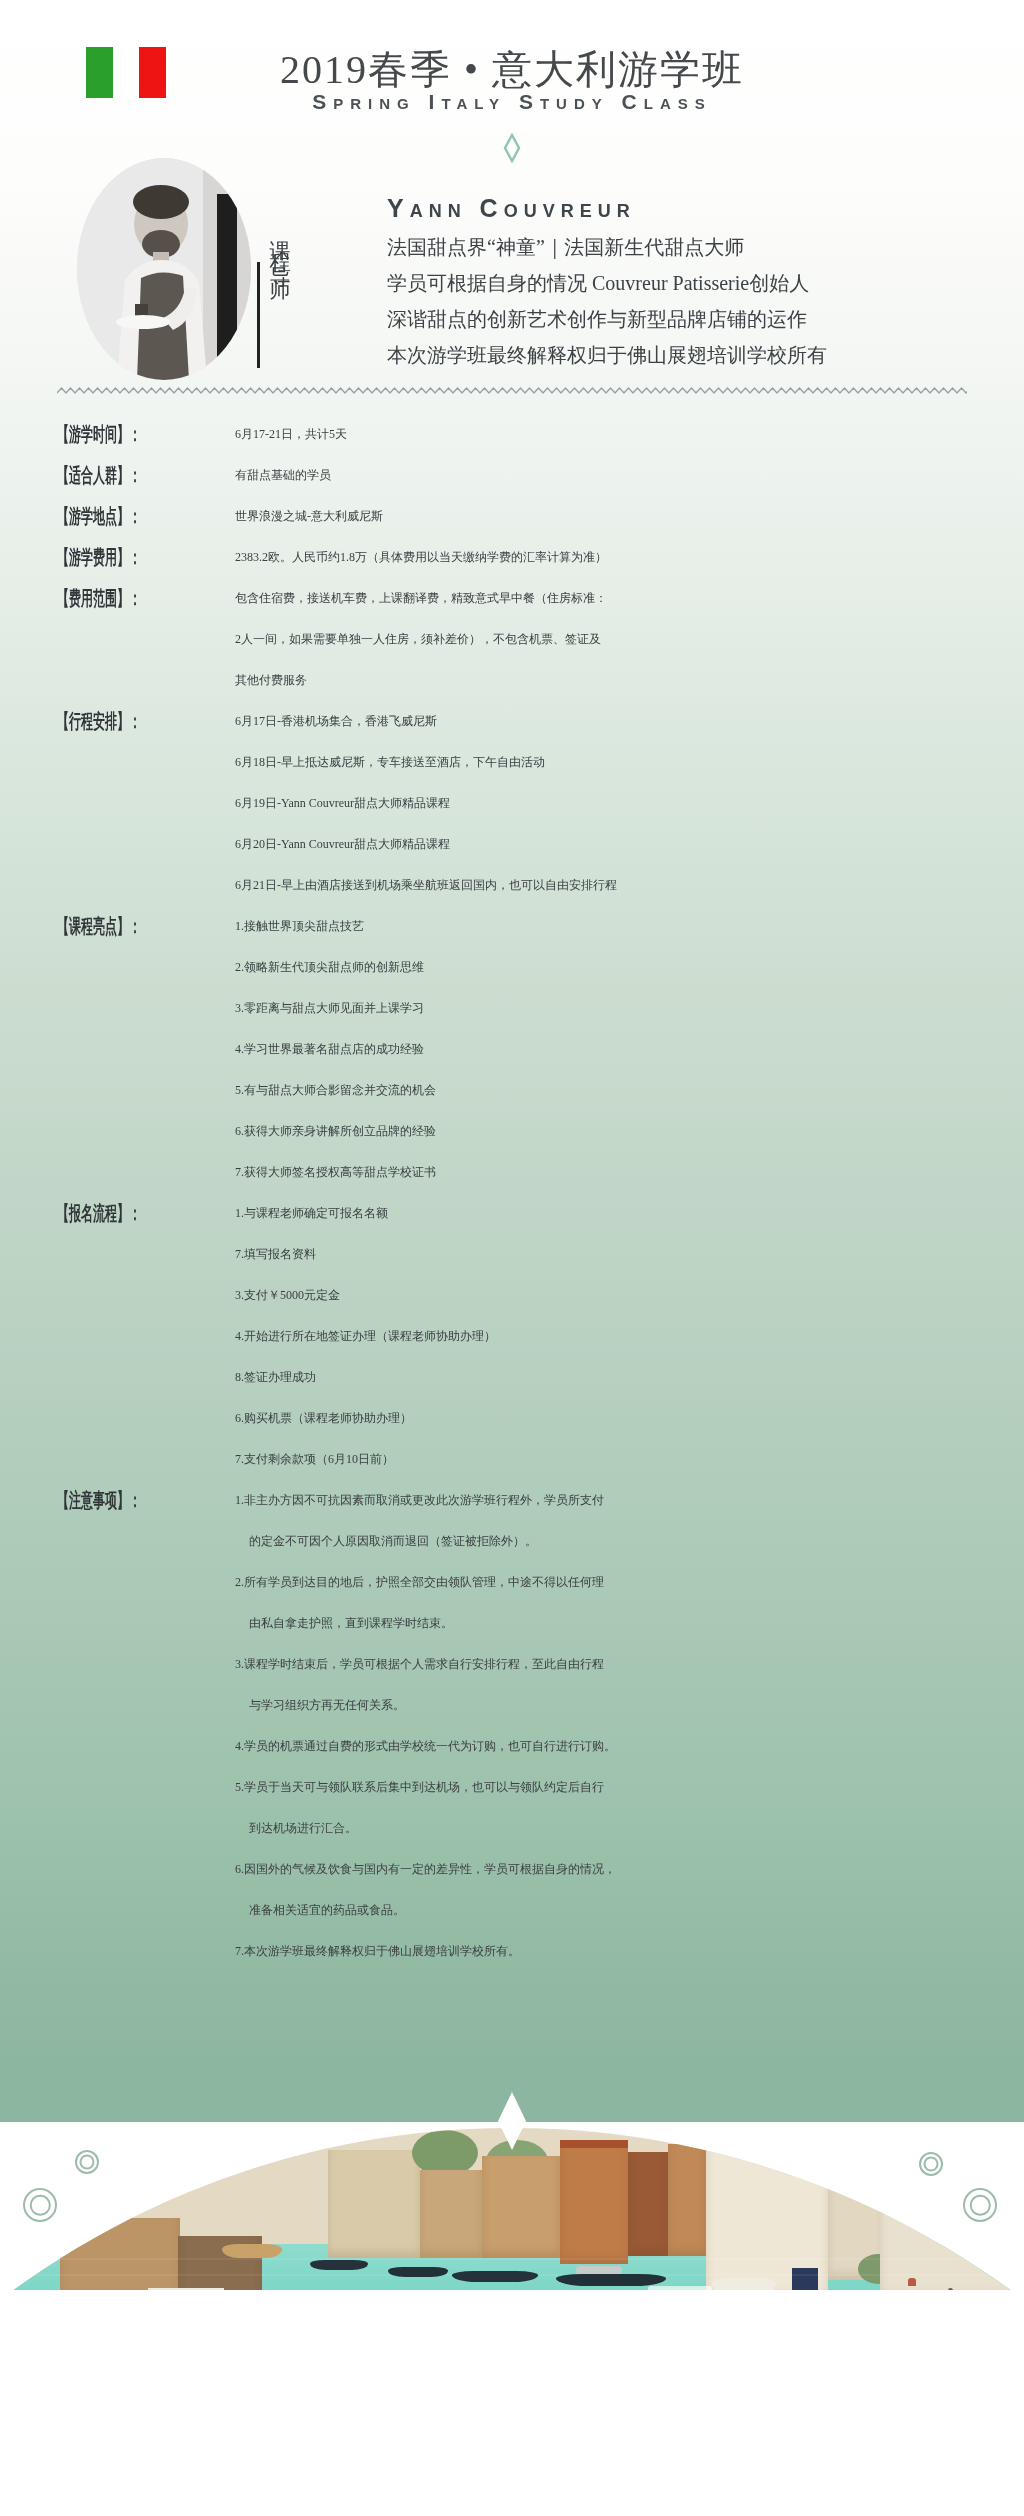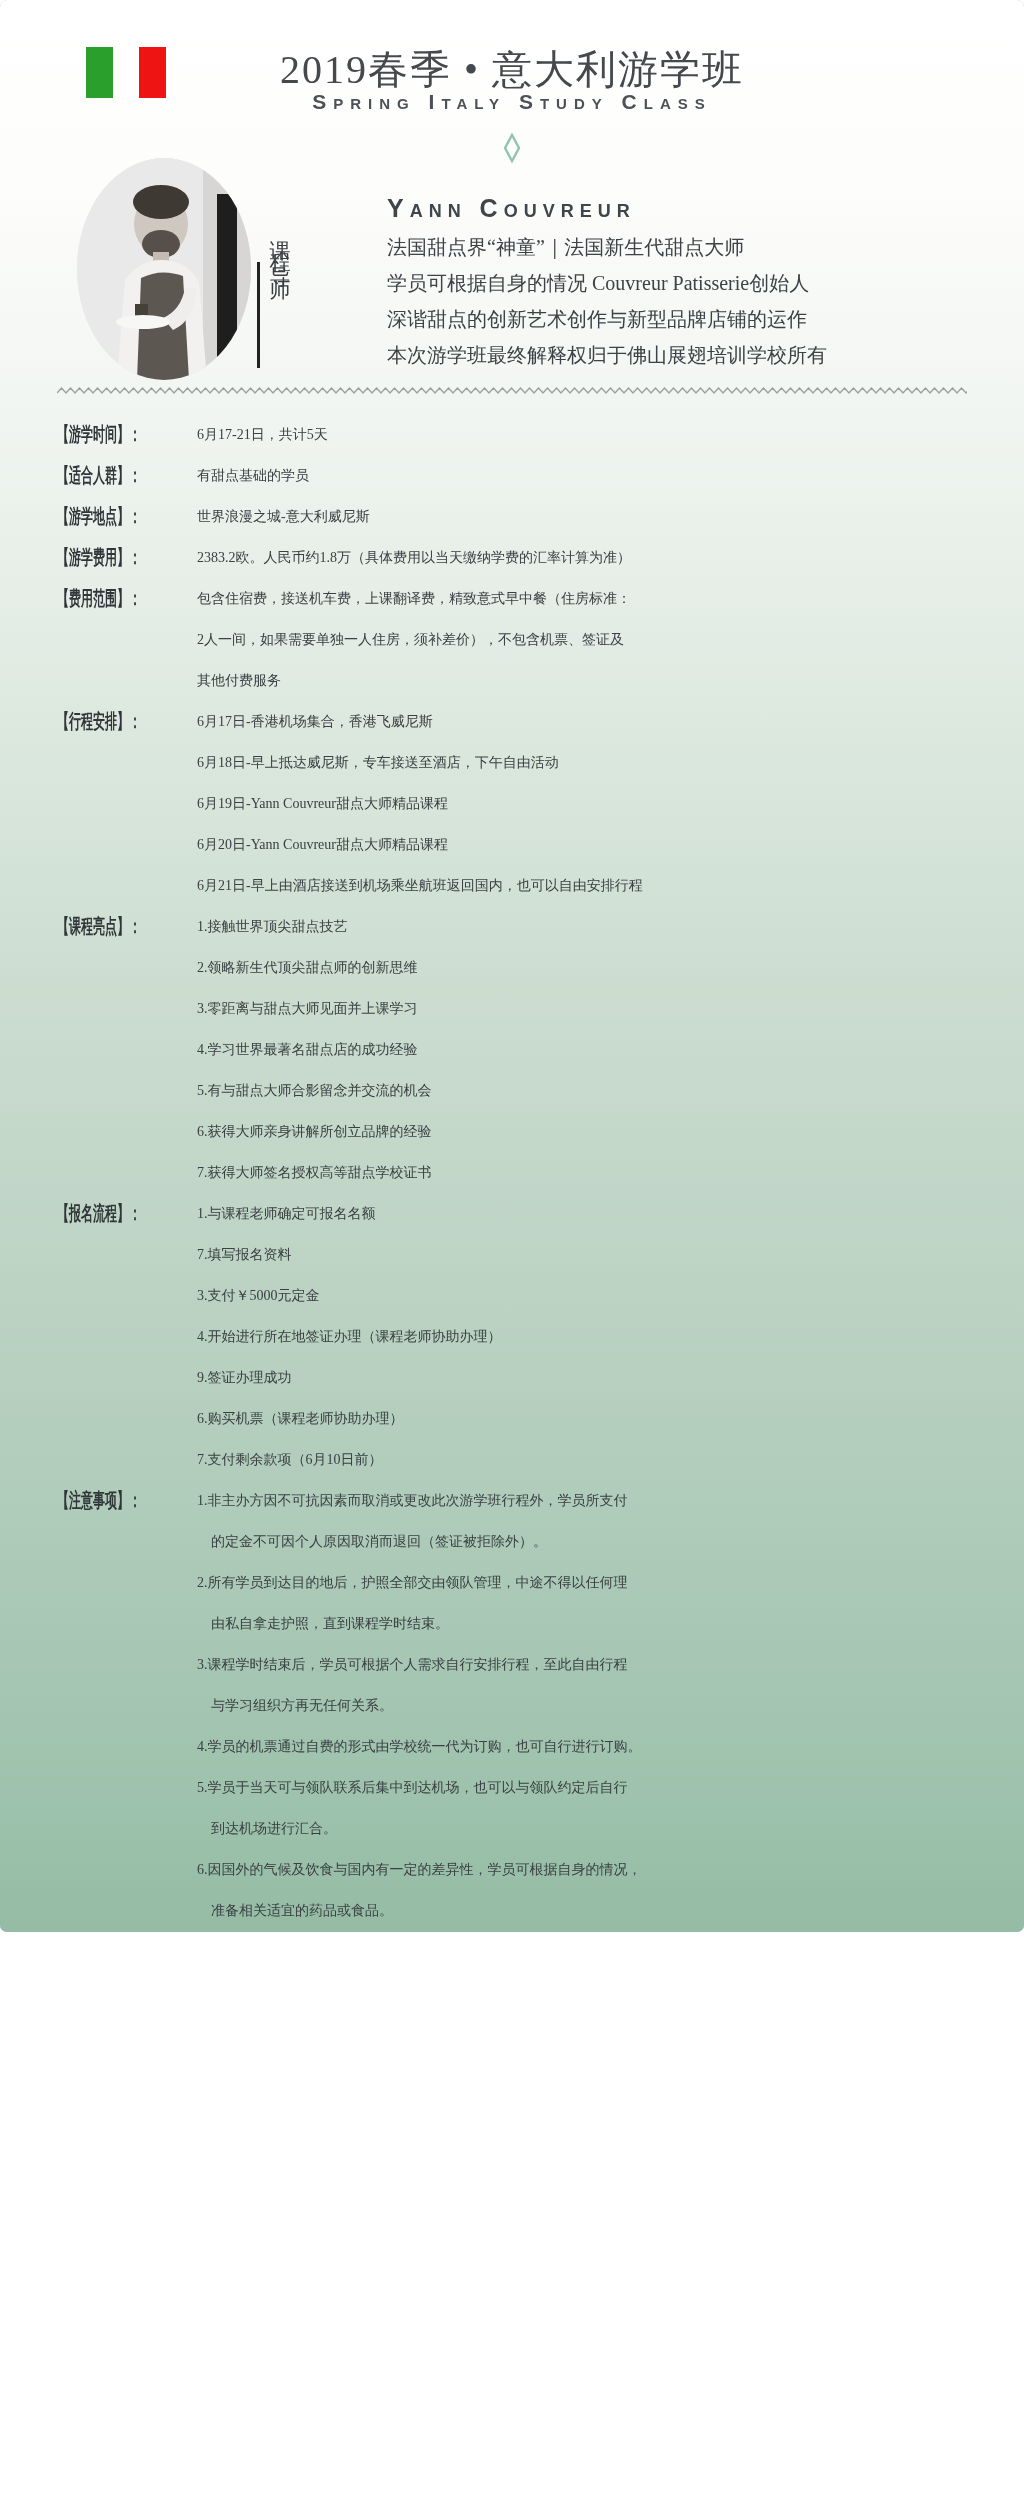--- a/index.html
+++ b/index.html
@@ -1,17 +1,17 @@
 <!DOCTYPE html>
 <html><head>
 <meta charset="utf-8">
 <style>
   html,body{margin:0;padding:0;background:#ffffff;}
-  .page{position:relative;width:1024px;height:1932px;overflow:hidden;background:#c4b5fd;
-        font-family:"Liberation Serif","DejaVu Serif",serif;color:#3a4043;border-radius:7px;}
+  .page{position:relative;width:1024px;height:2290px;overflow:hidden;background:#c4b5fd;
+        font-family:"Liberation Serif","DejaVu Serif",serif;color:#3a4043;}
   
   .bg-grad{position:absolute;left:0;top:0;width:1024px;height:2122px;
     background:linear-gradient(180deg,#ffffff 0px,#fdfdfc 180px,#f4f7f4 360px,
       #e9f0ea 540px,#dae7dd 760px,#ccddd0 990px,#bed4c5 1250px,#adcab8 1550px,
       #9cc1ab 1830px,#91b8a2 1995px,#8db6a0 2070px,#8db6a0 2122px);}
   
   .flag{position:absolute;left:86px;top:47px;width:80px;height:51px;display:flex;}
   .flag div{width:27px;height:51px;}
   .title{position:absolute;left:0;top:42px;width:1024px;text-align:center;
     font-size:40px;letter-spacing:2px;color:#45494c;}
@@ -30,21 +30,21 @@
     font-size:25px;font-weight:600;letter-spacing:6px;color:#3f464b;text-align:center;}
   .chef-lines{position:absolute;left:387px;top:229px;font-size:20px;color:#3c4245;}
   .chef-lines .iline{height:36px;line-height:36px;white-space:nowrap;}
   .wavy{position:absolute;left:57px;top:382px;width:910px;height:10px;}
   
   .sections{position:absolute;left:57px;top:414px;width:930px;}
   .section{display:flex;align-items:flex-start;}
   .sec-label{flex:0 0 86px;white-space:nowrap;transform:scaleX(.60);transform-origin:left center;
     font-size:20px;font-weight:600;color:#2f3538;line-height:41px;}
   .sec-lines{flex:1;}
-  .sec-lines .line{font-size:14px;line-height:41px;white-space:nowrap;color:#3a4043;}
+  .sec-lines .line{font-size:12px;line-height:41px;white-space:nowrap;color:#3a4043;margin-left:38px;}
   .sec-lines .line.cont{padding-left:14px;}
   
   .photo-section{position:absolute;left:0;top:2122px;width:1024px;height:394px;background:#fff;overflow:hidden;}
   .dome{position:absolute;left:-336px;top:6px;width:1696px;height:1696px;border-radius:50%;
     overflow:hidden;background:#e4d9c3;}
   .scene{position:absolute;left:336px;top:0;width:1024px;height:400px;}
   .scene *{position:absolute;}
   .water{left:0;top:116px;width:1024px;height:284px;
     background:linear-gradient(180deg,#8fdcce 0%,#63cebd 40%,#3fbcab 100%);}
   .ripples{left:0;top:130px;width:1024px;height:260px;
@@ -173,21 +173,21 @@
         </div>
   </div>
 
   <div class="section">
     <div class="sec-label">【报名流程】：</div>
     <div class="sec-lines">
           <div class="line">1.与课程老师确定可报名名额</div>
           <div class="line">7.填写报名资料</div>
           <div class="line">3.支付￥5000元定金</div>
           <div class="line">4.开始进行所在地签证办理（课程老师协助办理）</div>
-          <div class="line">9.签证办理成功</div>
+          <div class="line">8.签证办理成功</div>
           <div class="line">6.购买机票（课程老师协助办理）</div>
           <div class="line">7.支付剩余款项（6月10日前）</div>
         </div>
   </div>
 
   <div class="section">
     <div class="sec-label">【注意事项】：</div>
     <div class="sec-lines">
           <div class="line">1.非主办方因不可抗因素而取消或更改此次游学班行程外，学员所支付</div>
           <div class="line cont">的定金不可因个人原因取消而退回（签证被拒除外）。</div>

